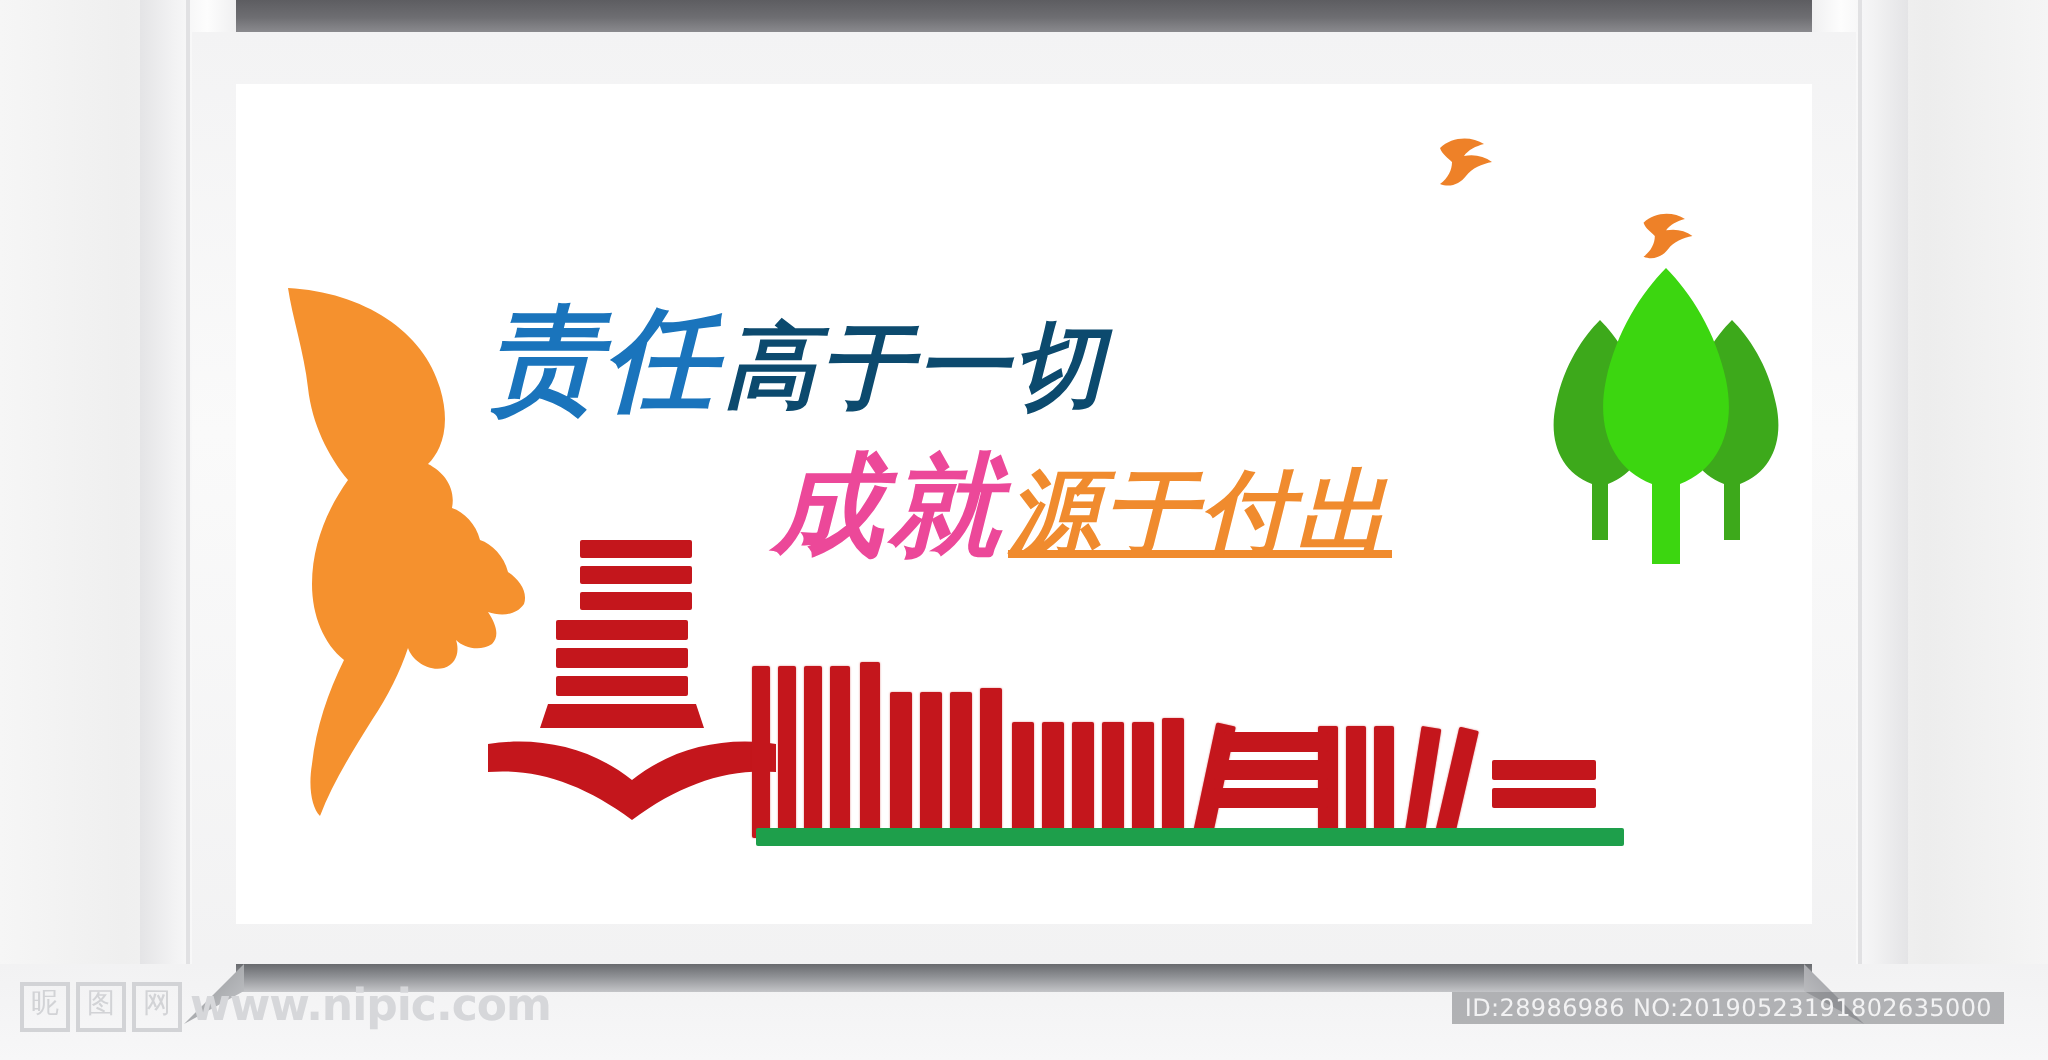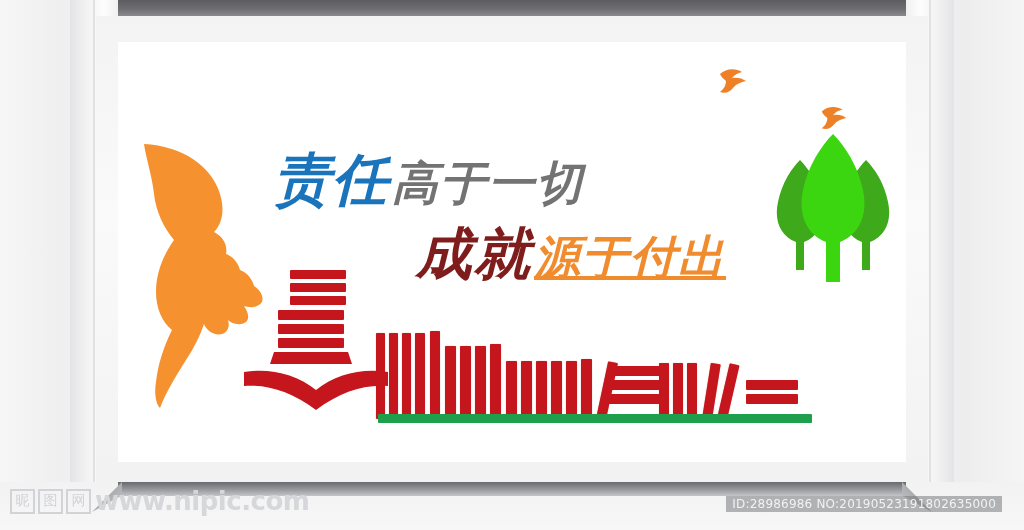--- a/index.html
+++ b/index.html
@@ -41,21 +41,21 @@
 
   
   .art{position:absolute;left:118px;top:42px;width:788px;height:420px;background:#ffffff;overflow:hidden;}
 
   
   .headline{position:absolute;font-weight:bold;font-style:italic;white-space:nowrap;
     font-family:"DejaVu Sans","Liberation Sans",sans-serif;letter-spacing:2px;}
   .line1{left:126px;top:98px;font-size:0px;}
   .line2{left:268px;top:184px;font-size:0px;}
   .seg{display:inline-block;vertical-align:baseline;}
-  .seg-big{font-size:56px;line-height:1;margin-left:30px;}
+  .seg-big{font-size:56px;line-height:1;}
   .seg-sm{font-size:46px;line-height:1;}
 
   
   .faces{position:absolute;left:16px;top:90px;width:135px;height:280px;}
 
   
   .bookstack{position:absolute;left:124px;top:222px;width:150px;height:150px;}
 
   
   .shelf{position:absolute;left:258px;top:280px;width:440px;height:105px;}
@@ -67,21 +67,21 @@
   
   .trees{position:absolute;left:648px;top:40px;width:130px;height:200px;}
   .bird{position:absolute;}
 
   
   .wm-left{position:absolute;left:10px;bottom:14px;display:flex;align-items:center;gap:4px;}
   .wm-cn{display:flex;gap:3px;}
   .wm-cn span{display:inline-block;width:21px;height:21px;border:2px solid #d2d3d6;
     color:#d2d3d6;font-size:14px;line-height:19px;text-align:center;
     font-family:"DejaVu Sans","Liberation Sans",sans-serif;}
-  .wm-url{color:#d6d7da;font-size:26px;font-weight:bold;letter-spacing:-.5px;
+  .wm-url{color:#d6d7da;font-size:22px;font-weight:bold;letter-spacing:-.5px;
     font-family:"DejaVu Sans","Liberation Sans",sans-serif;}
   .wm-right{position:absolute;right:22px;bottom:18px;color:#f2f2f3;font-size:12px;
     letter-spacing:.2px;font-family:"DejaVu Sans","Liberation Sans",sans-serif;
     background:rgba(120,122,126,.55);padding:1px 6px;white-space:nowrap;}
 </style>
 </head>
 <body>
 
 <div id="stage">
 
@@ -163,24 +163,24 @@
       <path d="M4 10 C10 4 20 4 26 8 C22 9 18 11 16 14 C21 13 26 14 30 17
                C25 18 20 20 17 24 C14 28 9 30 4 28 C8 25 10 21 10 17 C8 15 5 13 4 10 Z" fill="#EE8128"></path>
     </svg>
     <svg class="bird" style="left:700px;top:60px;width:32px;height:32px;" viewBox="0 0 34 34">
       <path d="M4 10 C10 4 20 4 26 8 C22 9 18 11 16 14 C21 13 26 14 30 17
                C25 18 20 20 17 24 C14 28 9 30 4 28 C8 25 10 21 10 17 C8 15 5 13 4 10 Z" fill="#EE8128"></path>
     </svg>
 
     <div class="headline line1">
       <span class="seg seg-big" style="color: rgb(26, 116, 188);">责任</span>
-      <span class="seg seg-sm" style="color: #737373; margin-top: 20px;">高于一切</span>
+      <span class="seg seg-sm" style="color: #0c4a6e; margin-top: 20px;">高于一切</span>
     </div>
     <div class="headline line2">
-      <span class="seg seg-big" style="color: #7f1d1d;">成就</span>
+      <span class="seg seg-big" style="color: #ec4899;">成就</span>
       <span class="seg seg-sm" style="color: rgb(240, 139, 46); text-decoration: underline;">源于付出</span>
     </div>
 
   </div>
 
   <div class="floor"></div>
   <div class="floor-band"></div>
   <div class="floor-band-l"></div>
   <div class="floor-band-r"></div>
 

